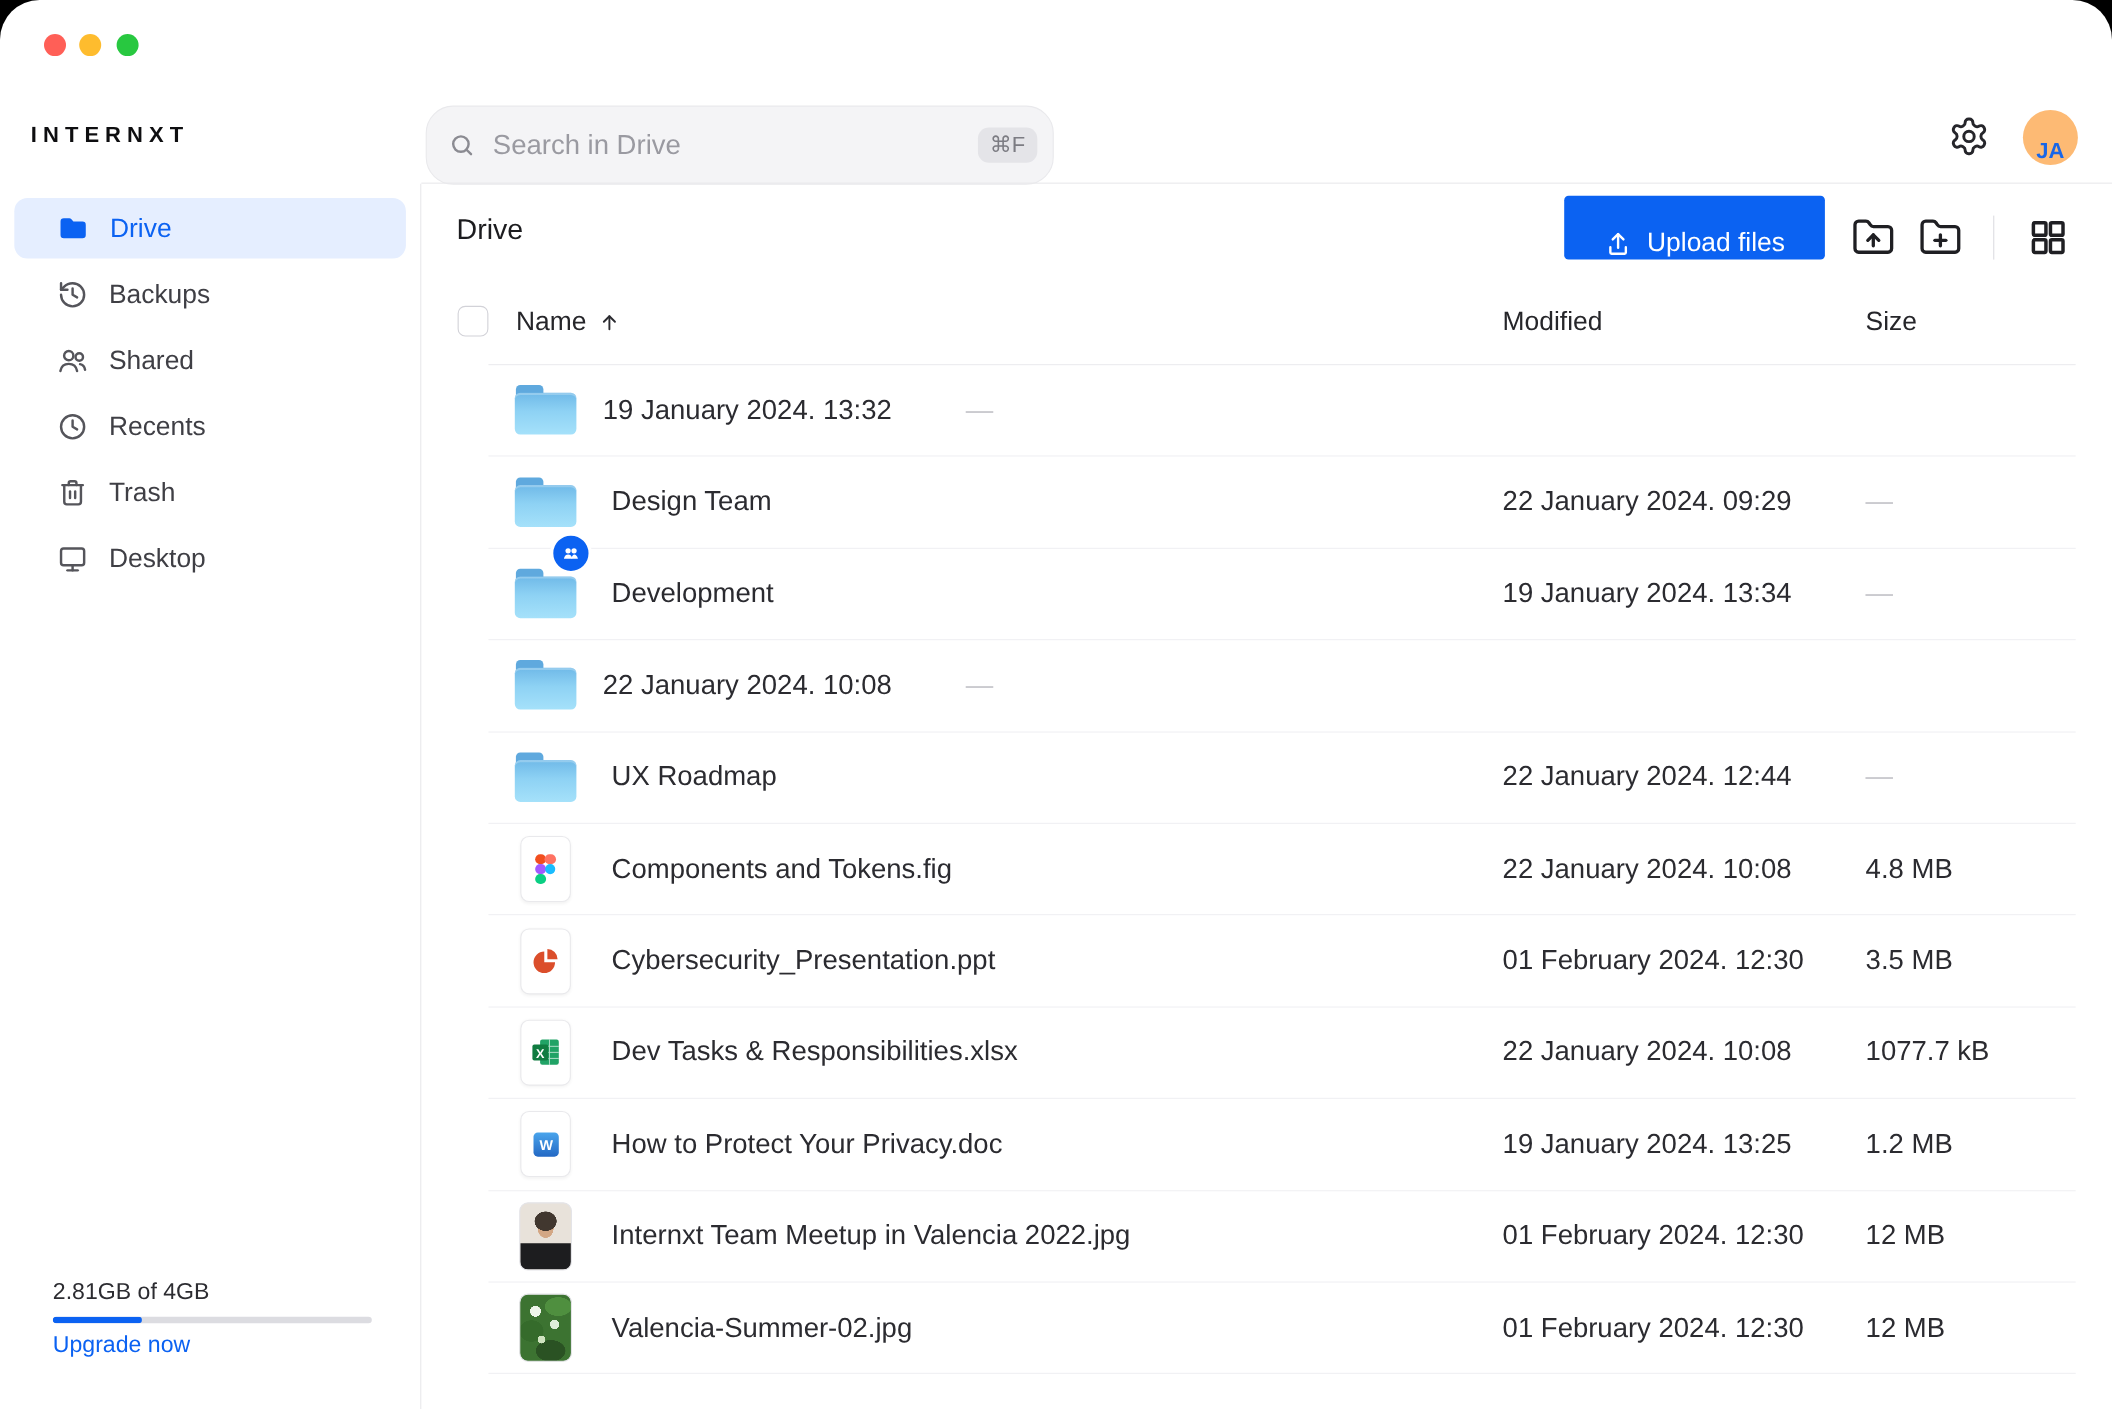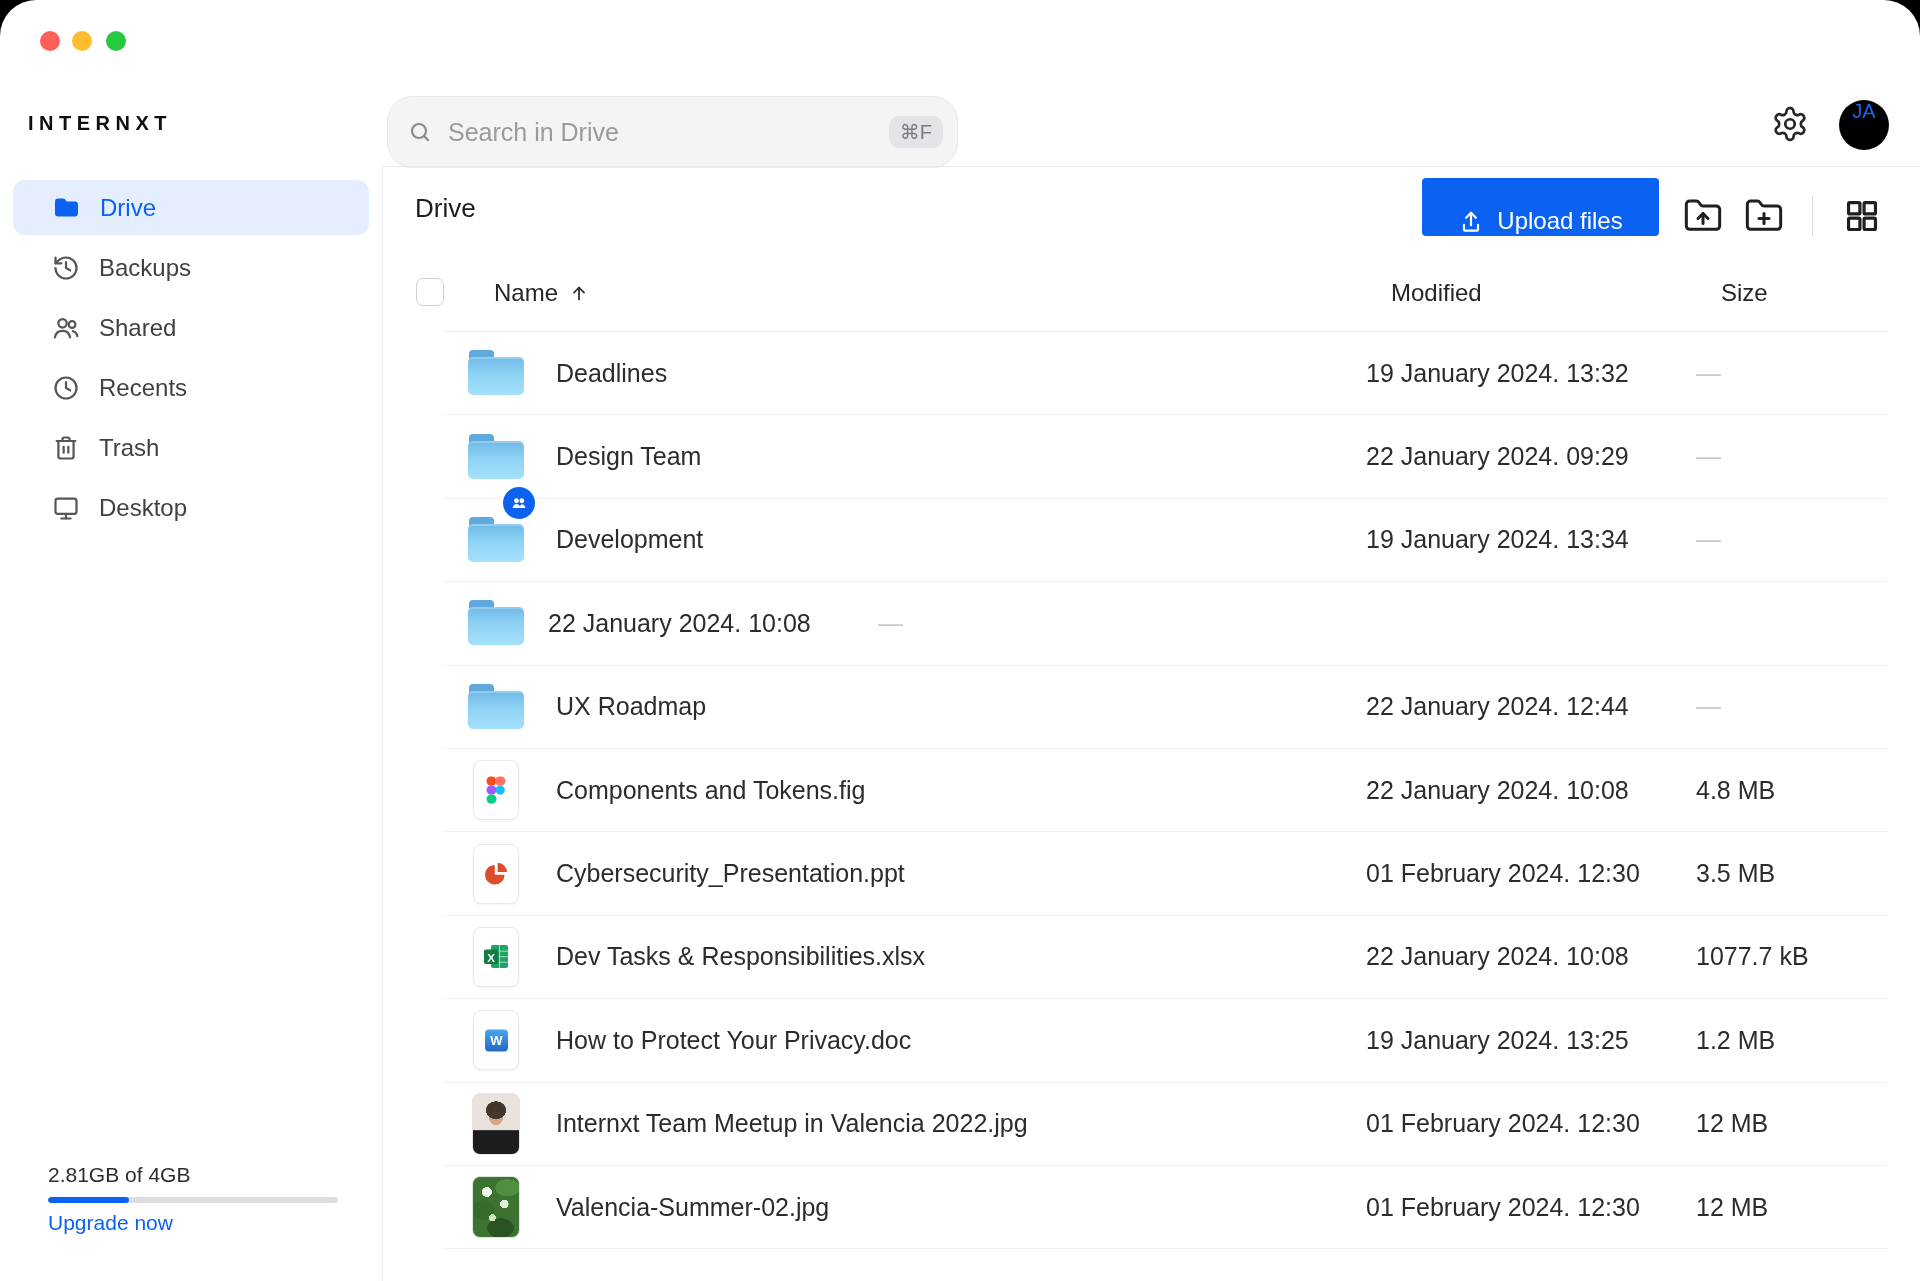--- a/index.html
+++ b/index.html
@@ -15,21 +15,21 @@
 
   
   .search{position:absolute;left:387px;top:96px;width:571px;height:72px;background:#f4f4f6;border:1px solid #e9e9ec;border-radius:25px;display:flex;align-items:center;box-sizing:border-box;padding:0 14px 0 20px;}
   .search svg{flex:none;color:#8b8b92;}
   .search input{flex:1;border:none;outline:none;background:transparent;font-size:25px;color:#3a3a40;margin-left:14px;font-family:inherit;}
   .search input::placeholder{color:#9a9aa1;}
   .kbd{flex:none;background:#e4e4e8;color:#7c7c83;font-size:20px;border-radius:10px;padding:6px 11px;line-height:1;}
 
   .iconbtn{position:absolute;display:flex;align-items:center;justify-content:center;color:#26262b;cursor:pointer;background:none;border:none;padding:0;}
   .gear-btn{left:1770px;top:104px;width:40px;height:40px;}
-  .avatar{position:absolute;left:1839px;top:100px;width:50px;height:50px;border-radius:50%;background:#000000;display:flex;align-items:flex-start;justify-content:center;font-size:20px;font-weight:400;color:#1866e8;}
+  .avatar{position:absolute;left:1839px;top:100px;width:50px;height:50px;border-radius:50%;background:#fdba74;display:flex;align-items:flex-end;justify-content:center;font-size:20px;font-weight:700;color:#1866e8;}
 
   .hdivider{position:absolute;left:383px;right:0;top:166px;height:1px;background:#e8e8ec;}
 
   
   .sidebar{position:absolute;left:0;top:167px;bottom:0;width:383px;border-right:1px solid #e9e9ec;box-sizing:border-box;}
   .nav{padding:13px 13px 0 13px;}
   .nav-item{height:55px;margin-bottom:5px;border-radius:12px;display:flex;align-items:center;padding-left:39px;gap:19px;font-size:24px;color:#3f3f45;cursor:pointer;}
   .nav-item svg{color:#55555b;flex:none;}
   .nav-item.active{background:#e5eeff;color:#0b62f2;font-weight:500;}
   .nav-item.active svg{color:#0b62f2;}
@@ -43,21 +43,21 @@
   .content{position:absolute;left:384px;top:167px;right:0;bottom:0;}
   .page-title{position:absolute;left:31px;top:26px;font-size:26px;font-weight:500;color:#1c1c1f;}
   .upload-btn{position:absolute;left:1038px;top:11px;width:237px;height:58px;background:#0b62f2;border:none;border-radius:4px;color:#fff;display:flex;align-items:flex-end;justify-content:center;gap:13px;font-size:24px;font-weight:500;font-family:inherit;cursor:pointer;}
   .tool-ic{position:absolute;top:27px;width:44px;height:44px;}
   .fu-btn{left:1297px;}
   .fp-btn{left:1358px;}
   .vdivider{position:absolute;left:1428px;top:29px;height:40px;width:1px;background:#dcdce1;}
   .grid-btn{left:1456px;}
 
   .sel-box{position:absolute;left:32px;top:111px;width:26px;height:26px;border:1.5px solid #d2d2d8;border-radius:7px;background:#fff;cursor:pointer;}
-  .col-label{position:absolute;top:112px;font-size:24px;color:#26262a;display:flex;align-items:center;gap:10px;margin-left:25px;}
+  .col-label{position:absolute;top:112px;font-size:24px;color:#26262a;display:flex;align-items:center;gap:10px;}
   .col-name-h{left:85px;cursor:pointer;}
   .col-mod-h{left:982px;}
   .col-size-h{left:1312px;}
   .thead-line{position:absolute;left:60px;right:33px;top:164px;height:1px;background:#ececef;}
 
   .tbody{position:absolute;left:60px;right:33px;top:165px;}
   .row{height:83.4px;display:flex;align-items:center;border-bottom:1px solid #f0f0f3;box-sizing:border-box;cursor:default;}
   .cell-icon{width:104px;flex:none;display:flex;align-items:center;justify-content:center;position:relative;}
   .cell-name{width:810px;flex:none;padding-left:8px;font-size:25px;color:#2b2b30;white-space:nowrap;overflow:hidden;}
   .cell-mod{width:330px;flex:none;font-size:25px;color:#2b2b30;white-space:nowrap;}
@@ -231,21 +231,20 @@
 
     <div class="tbody">
 
       <div class="row">
         <div class="cell-icon">
             <div class="folder-ic">
               <div class="tab"></div>
               <div class="bodyp"></div>
             </div>
           </div>
-        <div class="cell-name">Deadlines</div>
         <div class="cell-mod">19 January 2024. 13:32</div>
         <div class="cell-size muted">—</div>
       </div>
 
       <div class="row">
         <div class="cell-icon">
           <div class="folder-ic">
               <div class="tab"></div>
               <div class="bodyp"></div>
             </div>

